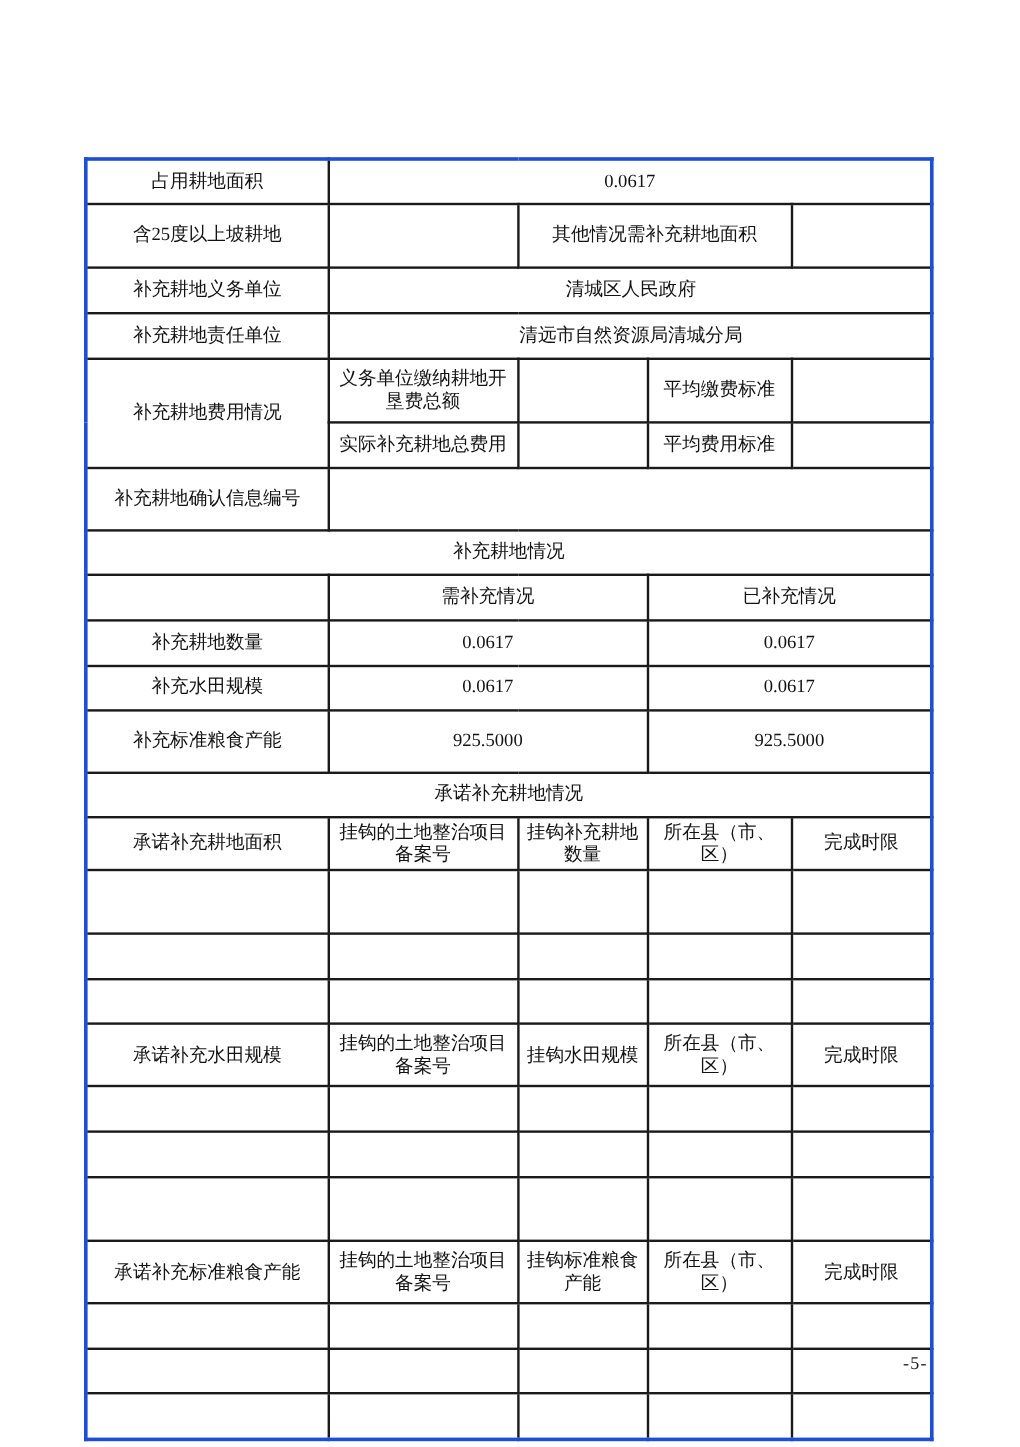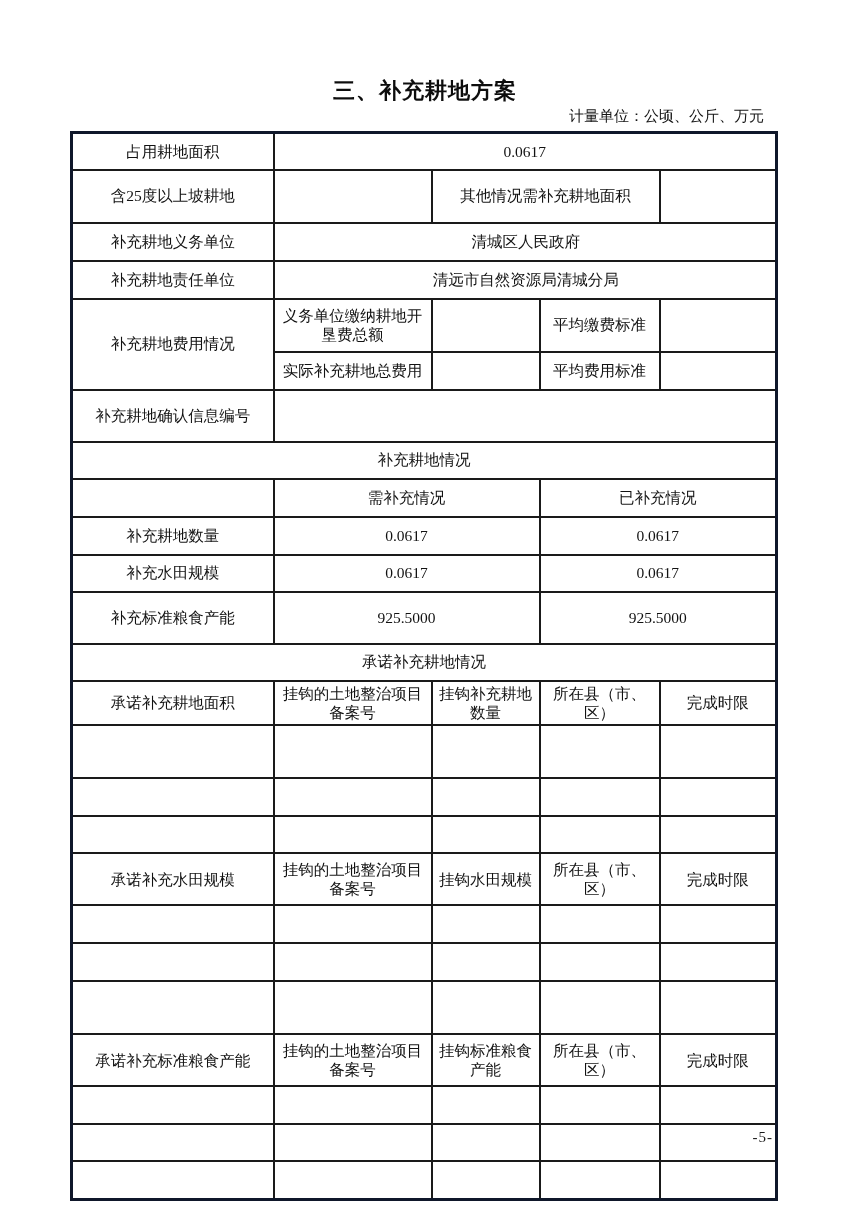--- a/index.html
+++ b/index.html
@@ -32,21 +32,21 @@
     font-size: 15px;
     color: #141414;
   }
   table.form {
     position: absolute;
     left: 70px;
     top: 131px;
     width: 705px;
     border-collapse: collapse;
     table-layout: fixed;
-    border: 3px solid #0f172a;
+    border: 3px solid #1d4ed8;
   }
   table.form td {
     border: 2px solid #1a1a1a;
     font-size: 15.5px;
     line-height: 1.25;
     text-align: center;
     vertical-align: middle;
     padding: 2px 4px;
     overflow: hidden;
     color: #121212;
@@ -67,22 +67,20 @@
     font-size: 15px;
     letter-spacing: 1px;
     color: #1a1a1a;
   }
 </style>
 </head>
 <body>
 
 <div class="page">
 
-  <div class="title">三、补充耕地方案</div>
-  <div class="unit-note">计量单位：公顷、公斤、万元</div>
 
   <table class="form">
     <colgroup>
       <col style="width:202px">
         <col style="width:158px">
         <col style="width:108px">
         <col style="width:120px">
         <col style="width:117px">
     </colgroup>
     <tbody>

